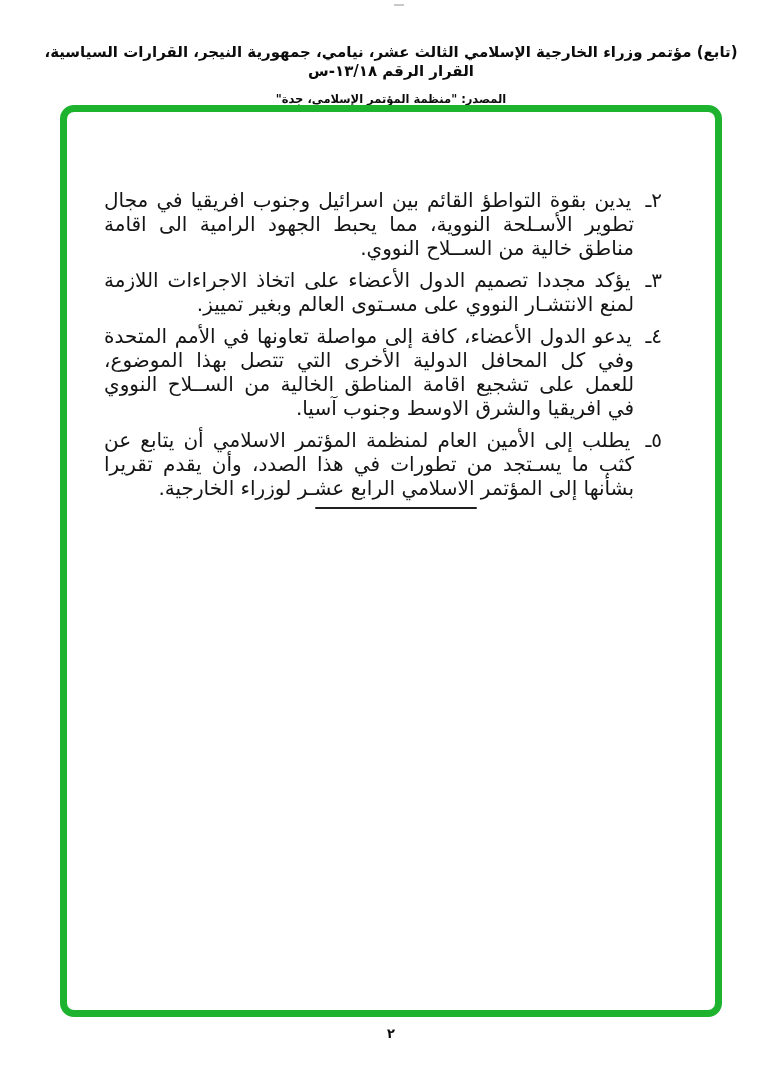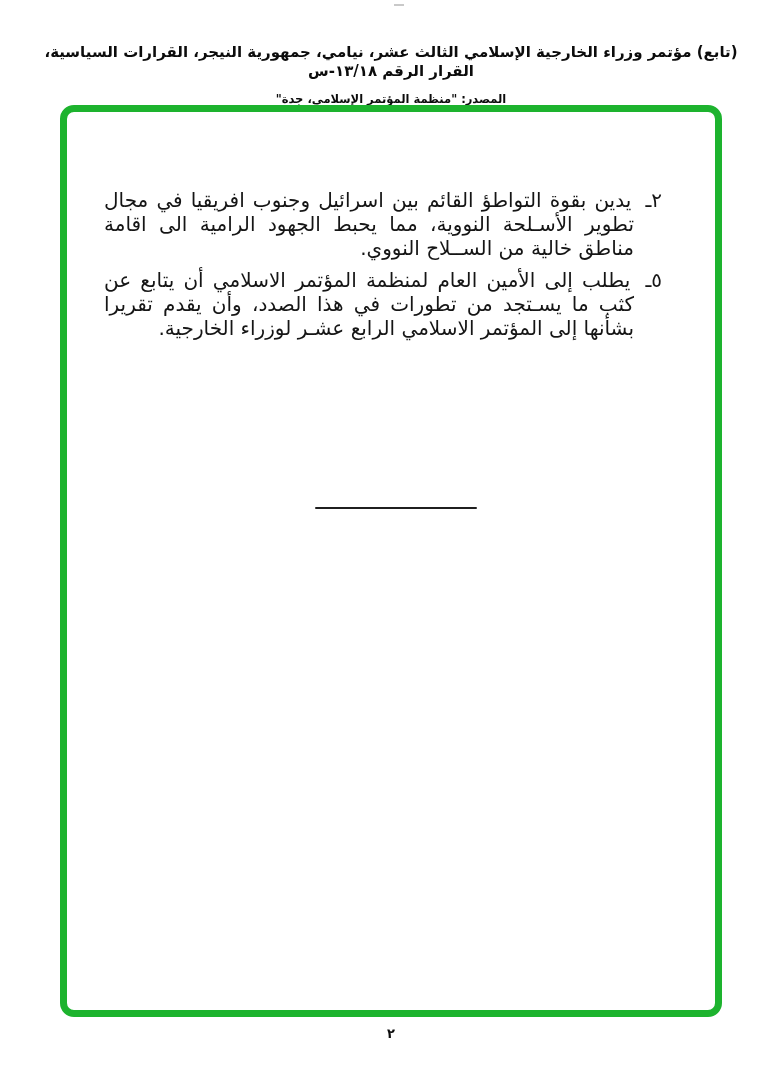--- a/index.html
+++ b/index.html
@@ -96,20 +96,28 @@
   </header>
 
   <div class="frame" style="border-color:#1db32e"></div>
 
   <main class="body-text">
     <p class="item">
       <span class="num">٢ـ</span>
       <span class="txt">يدين بقوة التواطؤ القائم بين اسرائيل وجنوب افريقيا في مجال تطوير الأسـلحة النووية، مما يحبط الجهود الرامية الى اقامة مناطق خالية من الســلاح النووي.</span>
     </p>
     <p class="item">
+      <span class="num">٣ـ</span>
+      <span class="txt">يؤكد مجددا تصميم الدول الأعضاء على اتخاذ الاجراءات اللازمة لمنع الانتشـار النووي على مسـتوى العالم وبغير تمييز.</span>
+    </p>
+    <p class="item">
+      <span class="num">٤ـ</span>
+      <span class="txt">يدعو الدول الأعضاء، كافة إلى مواصلة تعاونها في الأمم المتحدة وفي كل المحافل الدولية الأخرى التي تتصل بهذا الموضوع، للعمل على تشجيع اقامة المناطق الخالية من الســلاح النووي في افريقيا والشرق الاوسط وجنوب آسيا.</span>
+    </p>
+    <p class="item">
       <span class="num">٥ـ</span>
       <span class="txt">يطلب إلى الأمين العام لمنظمة المؤتمر الاسلامي أن يتابع عن كثب ما يسـتجد من تطورات في هذا الصدد، وأن يقدم تقريرا بشأنها إلى المؤتمر الاسلامي الرابع عشـر لوزراء الخارجية.</span>
     </p>
   </main>
 
   <div class="divider"></div>
 
   <div class="page-number">٢</div>
 
 </div>

